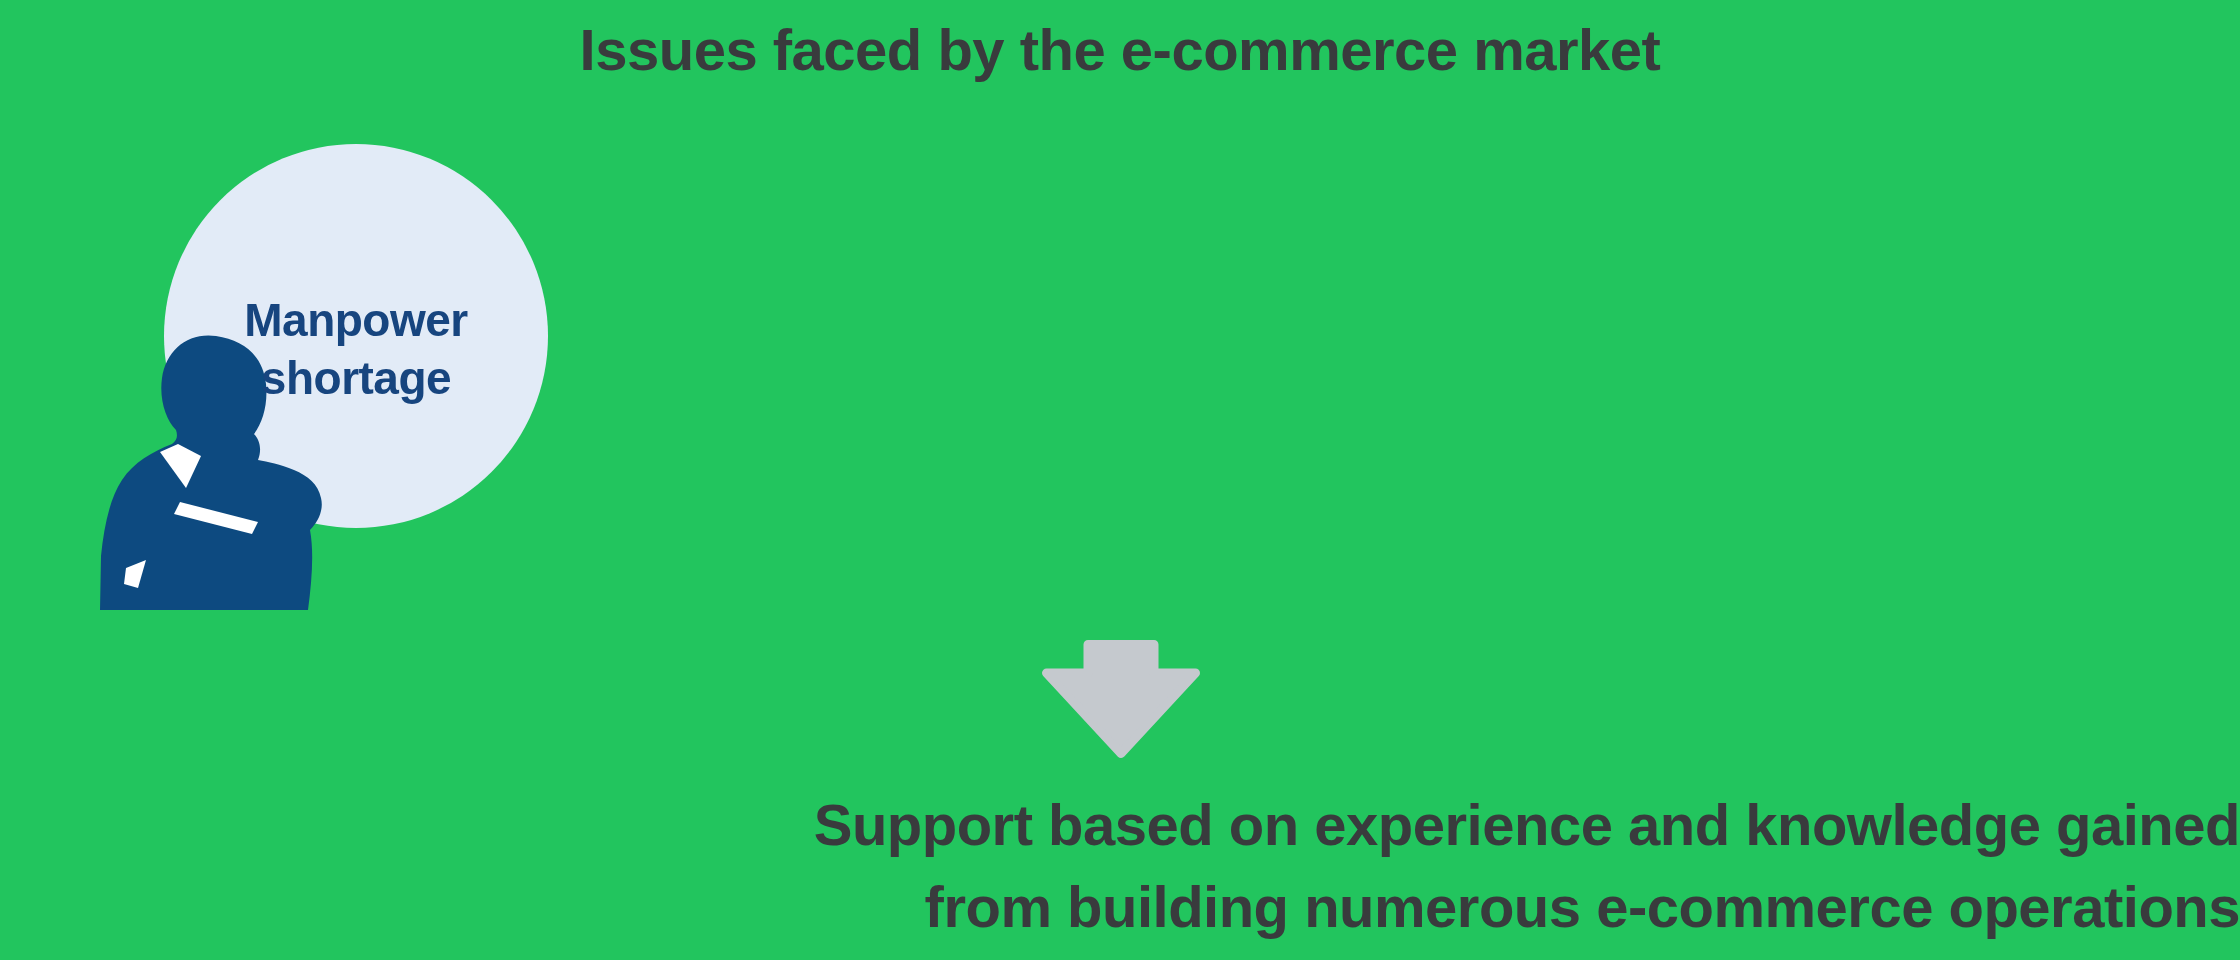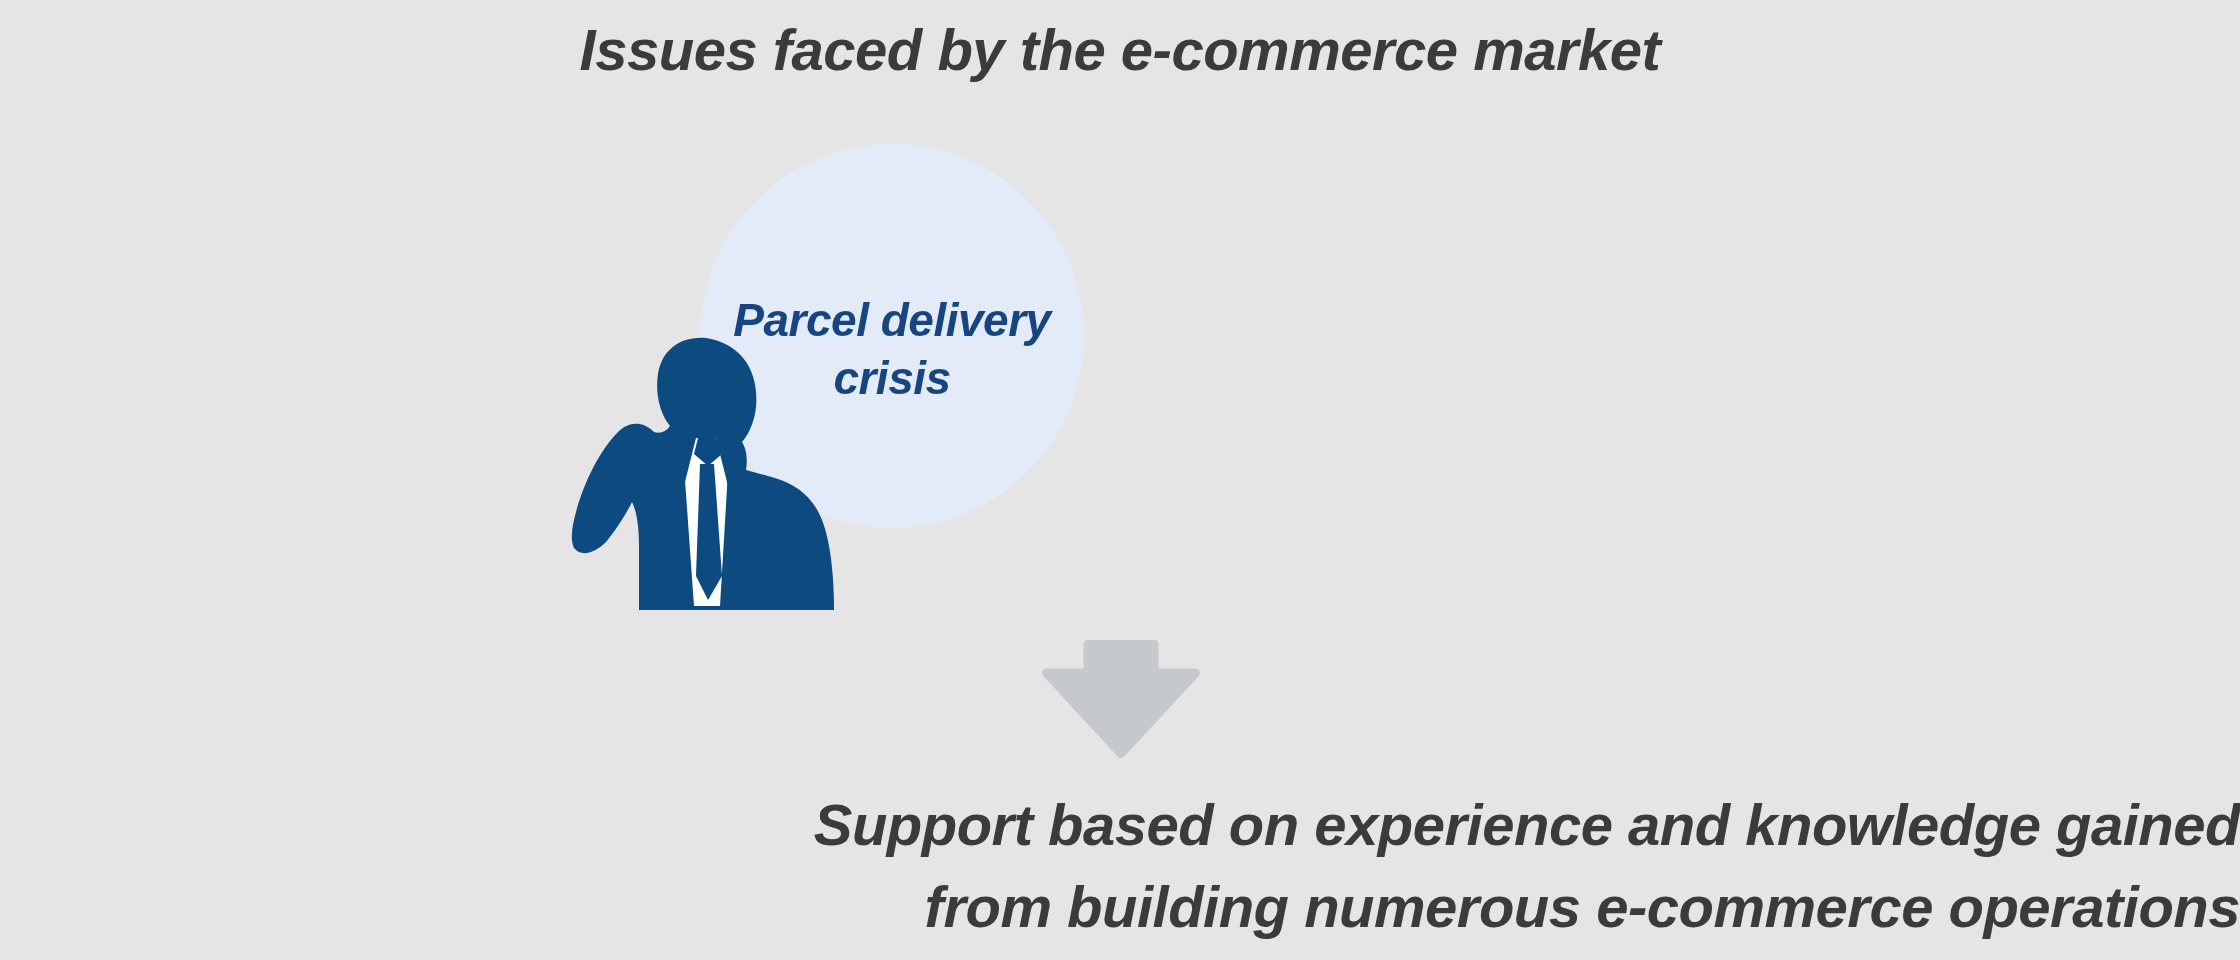--- a/index.html
+++ b/index.html
@@ -4,24 +4,23 @@
 <style>
   html, body {
     margin: 0;
     padding: 0;
     background: #ffffff;
   }
   .canvas {
     position: relative;
     width: 2240px;
     height: 960px;
-    background: #e5e5e5;
+    background: #22c55e;
     overflow: hidden;
     font-family: "Liberation Sans", "DejaVu Sans", sans-serif;
-    font-style: italic;
   }
   .title {
     position: absolute;
     left: 0;
     right: 0;
     top: 16px;
     margin: 0;
     text-align: center;
     font-size: 58px;
     font-weight: 700;
@@ -97,39 +96,36 @@
     color: #393b3d;
   }
 </style>
 </head>
 <body>
 
 <div class="canvas">
 
   <h1 class="title">Issues faced by the e-commerce market</h1>
 
+  <div class="issue issue-1">
+    <div class="bubble"></div>
+    <svg class="person person-1" viewBox="0 0 232 280" preserveAspectRatio="none">
+      <path class="navy" d="M116,6 C88,2 66,20 62,48 C59,70 66,90 76,100 C78,106 77,110 72,114
+           C52,122 34,132 22,150 C10,168 4,196 1,226 L0,280 L208,280
+           C212,250 214,222 210,200 C218,192 224,180 221,168 C218,154 208,146 194,140
+           C180,134 168,132 158,130 C162,120 160,110 154,104
+           C163,92 168,74 166,54 C163,26 144,10 116,6 Z"></path>
+      <path class="white" d="M60,122 L86,158 L101,126 L78,114 Z"></path>
+      <path class="white" d="M80,172 L158,192 L152,204 L74,184 Z"></path>
+      <path class="white" d="M26,238 L46,230 L38,258 L24,254 Z"></path>
+    </svg>
+    <div class="issue-label">Manpower
+shortage</div>
+  </div>
 
-  <div class="issue issue-2">
-    <div class="bubble"></div>
-    <svg class="person person-2" viewBox="0 0 268 274" preserveAspectRatio="none">
-      <path class="navy" d="M140,2 C114,0 96,14 92,38 C89,58 94,78 104,90 C100,96 94,98 88,96
-           C76,84 62,86 52,96 C34,114 18,146 10,176 C6,190 4,204 8,212
-           C16,222 30,216 40,206 C50,194 60,178 66,166 C71,176 73,192 73,210
-           L73,274 L268,274 C268,238 264,204 256,184 C246,158 226,146 202,140
-           L180,134 C182,122 180,112 176,106 C186,94 192,76 190,56
-           C188,26 168,6 140,2 Z"></path>
-      <path class="white" d="M116,102 L164,102 L154,270 L128,270 Z"></path>
-      <path class="navy" d="M116,102 L130,102 L116,158 Z"></path>
-      <path class="navy" d="M164,102 L150,102 L164,158 Z"></path>
-      <path class="navy" d="M132,102 L150,102 L156,118 L142,130 L128,118 Z"></path>
-      <path class="navy" d="M134,128 L148,128 L156,240 L142,264 L130,240 Z"></path>
-    </svg>
-    <div class="issue-label">Parcel delivery
-crisis</div>
-  </div>
 
 
 
   <svg class="down-arrow" viewBox="0 0 158 118">
     <path d="M46,4.5 L112,4.5 L112,33 L153.5,33 L79,113.5 L4.5,33 L46,33 Z"></path>
   </svg>
 
   <p class="support-text">Support based on experience and knowledge gained
 from building numerous e-commerce operations</p>
 

